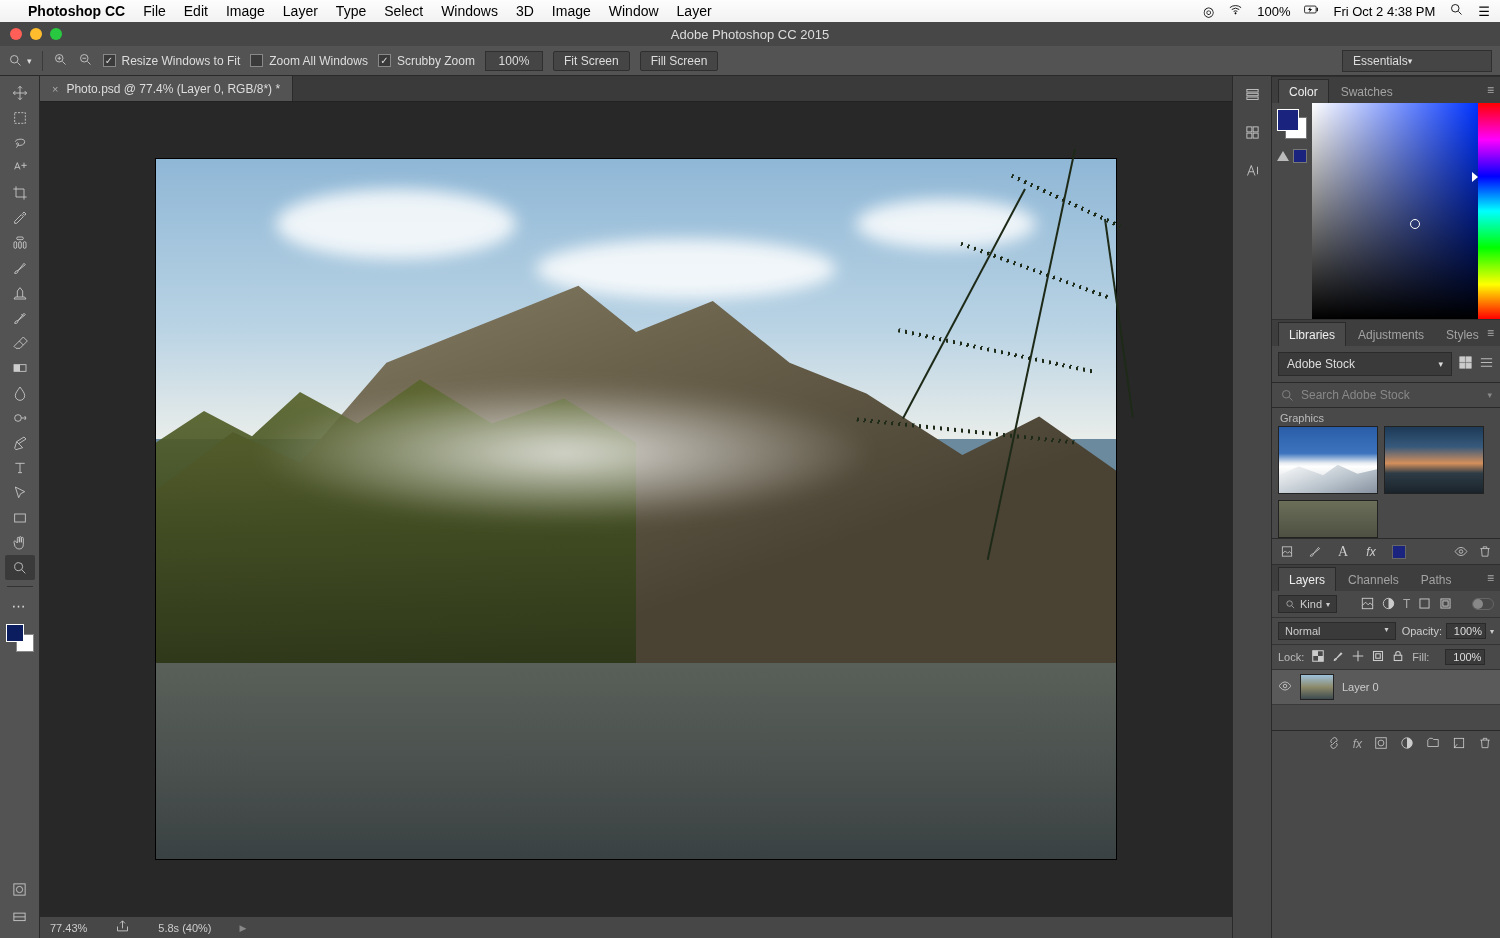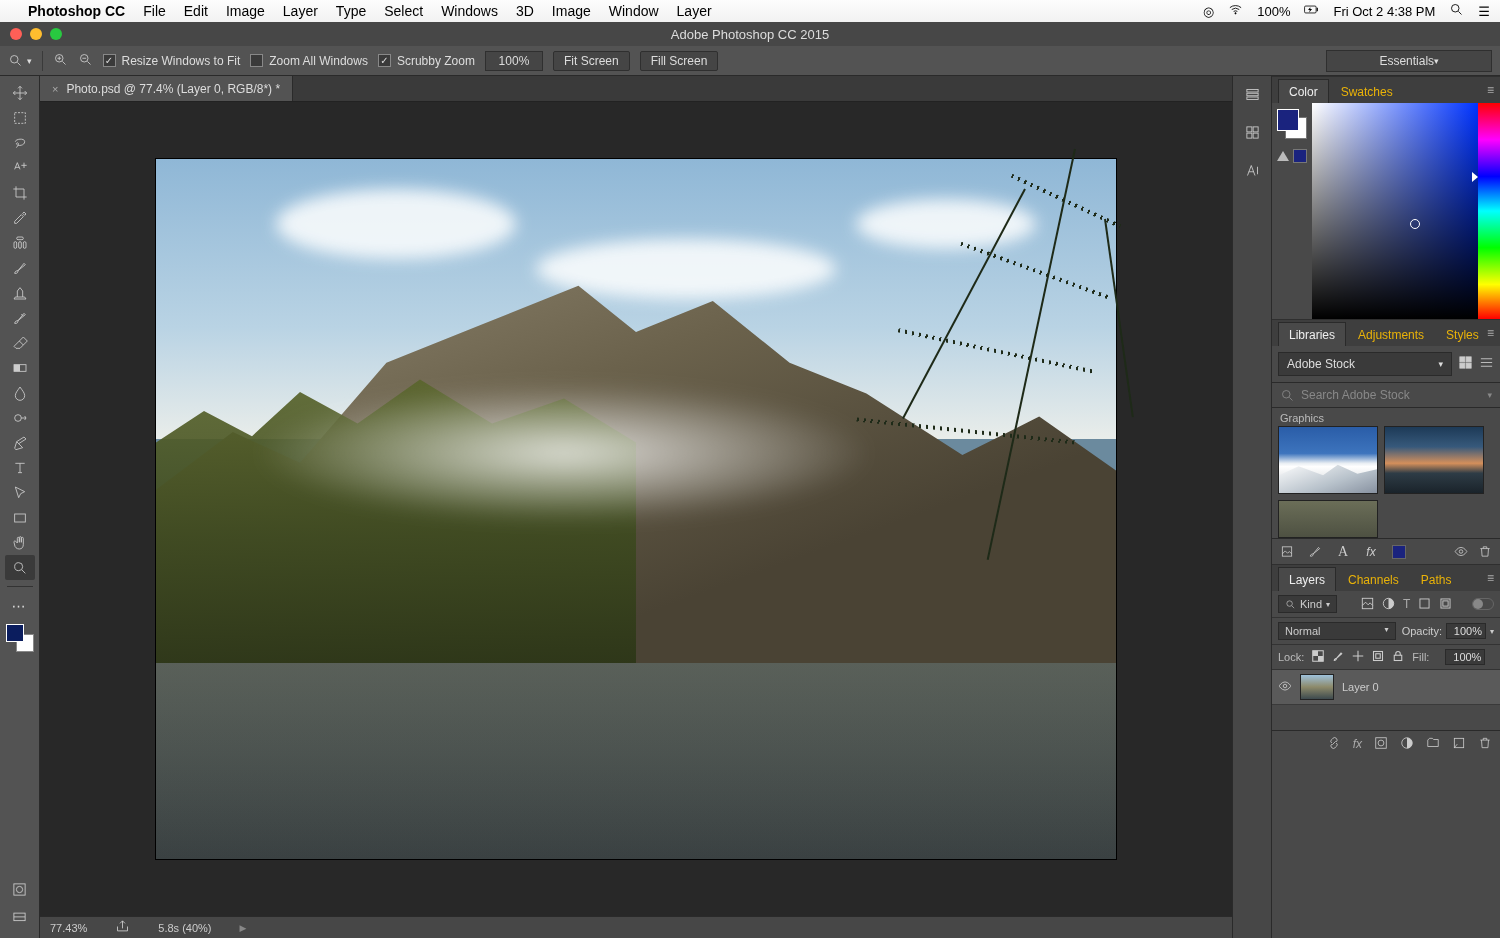--- a/index.html
+++ b/index.html
@@ -16,21 +16,21 @@
 .dot { width:12px; height:12px; border-radius:50%; }
 .dot.red{background:#ff5f57;} .dot.yel{background:#ffbd2e;} .dot.grn{background:#28c940;}
 .titlebar .title { position:absolute; left:50%; transform:translateX(-50%); color:#ddd; font-size:13px;}
 
 .options { height:30px; background:#535353; border-bottom:1px solid #2a2a2a; display:flex; align-items:center; padding:0 8px; gap:10px; color:#ddd; font-size:12px;}
 .options .sep{ width:1px; height:20px; background:#3a3a3a;}
 .options .btn { background:#454545; border:1px solid #2f2f2f; padding:2px 10px; border-radius:2px; color:#ddd;}
 .options .field { background:#454545; border:1px solid #2f2f2f; padding:2px 8px; width:58px; text-align:center;}
 .chk { display:inline-flex; align-items:center; gap:6px;}
 .chk .box{ width:13px;height:13px;border:1px solid #888;background:#3a3a3a;display:flex;align-items:center;justify-content:center;font-size:10px;color:#ddd;}
-.workspace-dd { margin-left:auto; background:#454545; border:1px solid #2f2f2f; padding:3px 10px; width:166px; display:flex; justify-content:center; align-items:center;}
+.workspace-dd { margin-left:auto; background:#454545; border:1px solid #2f2f2f; padding:3px 10px; width:150px; display:flex; justify-content:flex-start; align-items:center;}
 
 .app { display:flex; height:calc(100% - 22px - 24px - 30px); }
 .toolbar { width:40px; background:#535353; border-right:1px solid #2a2a2a; display:flex; flex-direction:column; align-items:center; padding-top:4px; gap:0;}
 .tool { width:30px; height:25px; display:flex; align-items:center; justify-content:center; color:#ddd; cursor:pointer; border-radius:2px;}
 .tool.active{ background:#3a3a3a;}
 .tool svg{ width:16px; height:16px; fill:none; stroke:#ccc; stroke-width:1.3;}
 .swatches-tool{ position:relative; width:28px; height:28px; margin-top:6px;}
 .swatches-tool .fg{position:absolute;width:18px;height:18px;background:#0b1d5e;border:1px solid #fff;left:0;top:0;z-index:2;}
 .swatches-tool .bg{position:absolute;width:18px;height:18px;background:#fff;border:1px solid #888;right:0;bottom:0;}
 .toolbar .spacer{flex:1;}
@@ -56,21 +56,21 @@
 .branch .needles{position:absolute;width:160px;height:4px;background:repeating-linear-gradient(90deg,#1e2a18 0 2px,transparent 2px 7px);}
 .branch .n1{top:120px;right:20px;transform:rotate(20deg);} .branch .n2{top:200px;right:40px;transform:rotate(12deg);width:200px;} .branch .n3{top:280px;right:60px;transform:rotate(6deg);width:220px;} .branch .n4{top:50px;right:10px;transform:rotate(25deg);width:120px;}
 .statusbar{height:22px;background:#474747;border-top:1px solid #2a2a2a;display:flex;align-items:center;padding:0 10px;gap:28px;color:#ccc;font-size:11px;}
 
 .dock{width:40px;background:#474747;border-left:1px solid #2a2a2a;border-right:1px solid #2a2a2a;display:flex;flex-direction:column;align-items:center;padding-top:8px;gap:18px;}
 .dock .dicon{width:22px;height:20px;display:flex;align-items:center;justify-content:center;color:#ccc;}
 
 .panels{width:228px;background:#494949;display:flex;flex-direction:column;justify-content:center;}
 .panel{border-top:1px solid #2f2f2f;display:flex;flex-direction:column;}
 .panel-tabs{height:26px;display:flex;align-items:flex-end;background:#3e3e3e;padding-left:6px;gap:2px;position:relative;}
-.ptab{padding:5px 10px 4px;color:#eab308;font-size:12px;cursor:pointer;}
+.ptab{padding:5px 10px 4px;color:#a3a3a3;font-size:12px;cursor:pointer;}
 .ptab.active{color:#eee;background:#494949;border:1px solid #2a2a2a;border-bottom:none;}
 .panel-menu{position:absolute;right:6px;top:6px;color:#aaa;font-size:12px;}
 .color-sw{position:relative;width:30px;height:30px;}
 .color-sw .fg{position:absolute;width:22px;height:22px;background:#1a237e;border:1px solid #fff;z-index:2;}
 .color-sw .bg{position:absolute;width:22px;height:22px;background:#fff;border:1px solid #777;right:0;bottom:0;}
 .warn-row{display:flex;gap:6px;align-items:center;padding:4px 8px 8px;color:#bbb;}
 .warn-row .tri{width:0;height:0;border-left:6px solid transparent;border-right:6px solid transparent;border-bottom:10px solid #bbb;}
 .warn-row .sq{width:14px;height:14px;background:#1a237e;border:1px solid #777;}
 .picker-wrap{display:flex;height:216px;}
 .sv-box{flex:1;position:relative;background:linear-gradient(to top,#000,rgba(0,0,0,0)),linear-gradient(to right,#fff,#0033ff);}

